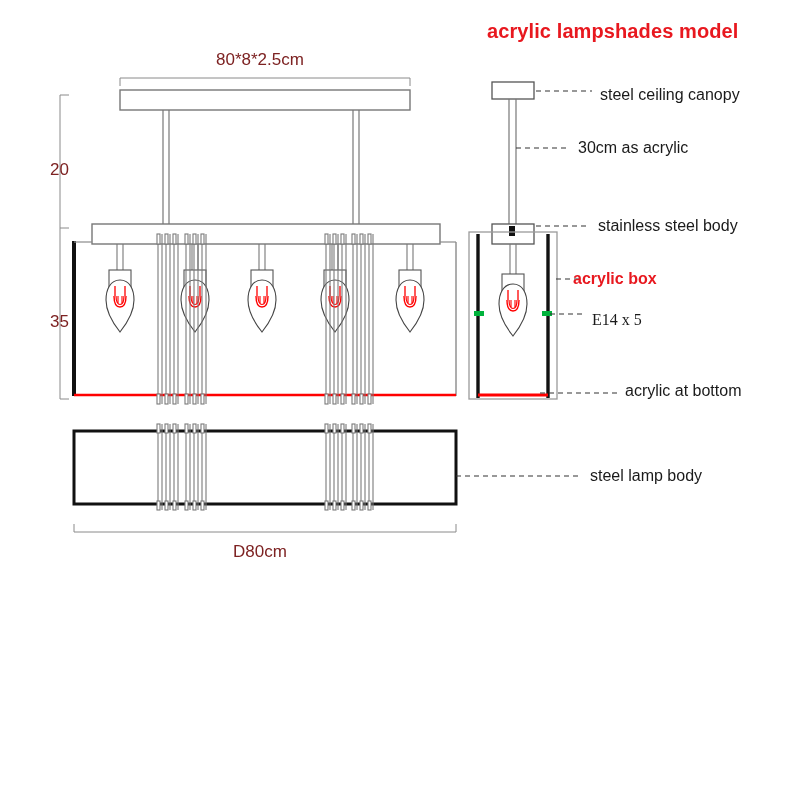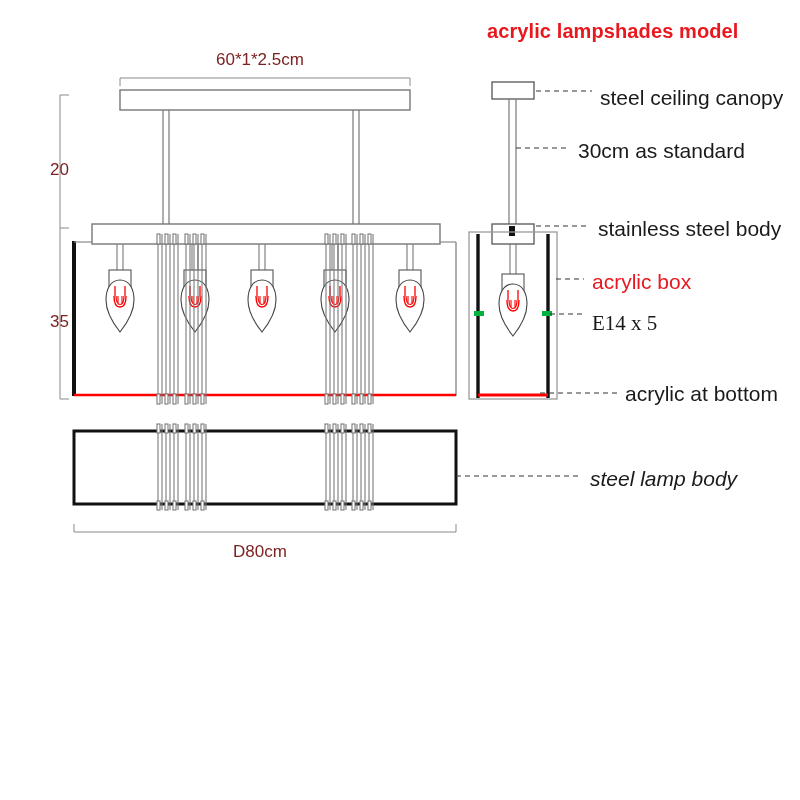--- a/index.html
+++ b/index.html
@@ -29,32 +29,32 @@
     font-size:17px;
     white-space:nowrap;
   }
   #dim-top{left:216px; top:38px;}
   #dim-30{left:50px; top:148px;}
   #dim-35{left:50px; top:300px;}
   #dim-d80{left:233px; top:530px;}
 
   
   .callout{
-    font-size:21px;
+    font-size:16px;
     color:#1a1a1a;
     white-space:nowrap;
   }
   .callout.red{color:#e8181f;}
   #lab-canopy{left:600px; top:74px;}
   #lab-rod{left:578px; top:127px;}
   #lab-body{left:598px; top:205px;}
-  #lab-acrylic{left:592px; top:258px;}
+  #lab-acrylic{left:573px; top:258px;font-weight:bold;}
   #lab-e14{left:592px; top:299px;font-family:Liberation Serif, serif;}
   #lab-bottom{left:625px; top:370px;}
-  #lab-lamp{left:590px; top:455px;font-style:italic;}
+  #lab-lamp{left:590px; top:455px;}
 
   
   #footer{
     left:0; top:605px; width:800px; height:195px;
     background:#303030;
   }
   .ftext{
     position:absolute;
     color:#ffffff;
     font-size:15.5px;
@@ -348,27 +348,27 @@
       <line x1="516" y1="136" x2="570" y2="136"></line>
       <line x1="536" y1="214" x2="590" y2="214"></line>
       <line x1="556" y1="267" x2="584" y2="267"></line>
       <line x1="550" y1="302" x2="584" y2="302"></line>
       <line x1="540" y1="381" x2="618" y2="381"></line>
       <line x1="456" y1="464" x2="582" y2="464"></line>
     </g>
 
   </svg>
 
-  <div class="abs dimtext" id="dim-top">60*1*2.5cm</div>
+  <div class="abs dimtext" id="dim-top">80*8*2.5cm</div>
   <div class="abs dimtext" id="dim-30">20</div>
   <div class="abs dimtext" id="dim-35">35</div>
   <div class="abs dimtext" id="dim-d80">D80cm</div>
 
   <div class="abs callout" id="lab-canopy">steel ceiling canopy</div>
-  <div class="abs callout" id="lab-rod">30cm as standard</div>
+  <div class="abs callout" id="lab-rod">30cm as acrylic</div>
   <div class="abs callout" id="lab-body">stainless steel body</div>
   <div class="abs callout red" id="lab-acrylic">acrylic box</div>
   <div class="abs callout" id="lab-e14">E14 x 5</div>
   <div class="abs callout" id="lab-bottom">acrylic at bottom</div>
   <div class="abs callout" id="lab-lamp">steel lamp body</div>
 
 
 </div>
 
 </body></html>

